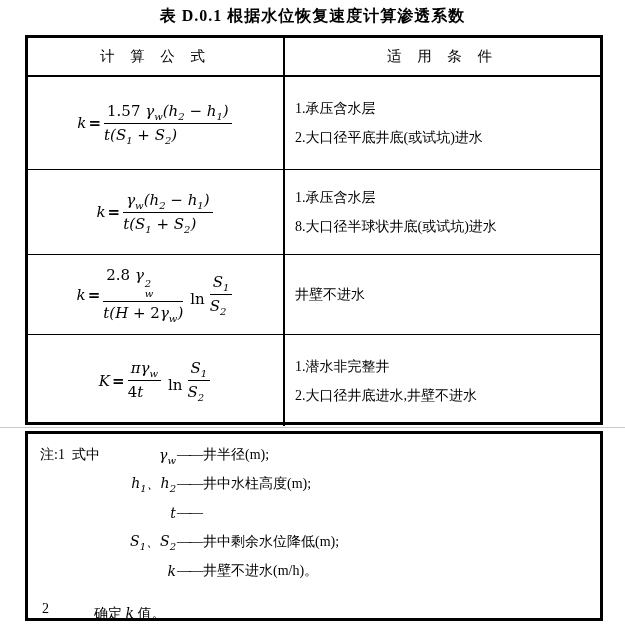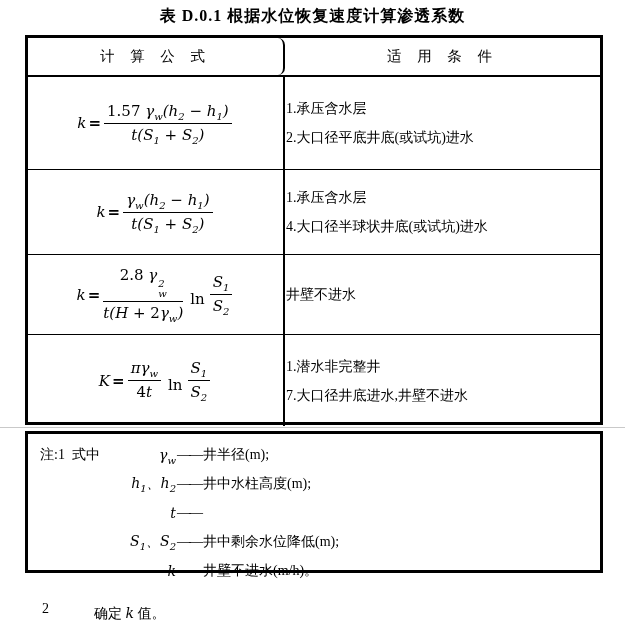--- a/index.html
+++ b/index.html
@@ -13,46 +13,46 @@
     position:absolute;top:6px;left:0;width:625px;text-align:center;
     font-size:16px;font-weight:bold;letter-spacing:1px;
   }
   .scan-line{position:absolute;top:427px;left:0;width:625px;height:1px;background:#c9c9c9;}
   .tbl{
     position:absolute;left:25px;top:35px;width:578px;height:390px;
     box-sizing:border-box;border:3px solid #000;
     display:flex;flex-direction:column;
   }
   .thead{display:flex;height:37px;border-bottom:2px solid #000;flex:none;}
-  .th{display:flex;align-items:center;justify-content:center;font-size:14.5px;letter-spacing:6px;border-radius:7px;}
+  .th{display:flex;align-items:center;justify-content:center;font-size:14.5px;letter-spacing:6px;}
   .th.left{width:255px;border-right:2px solid #000;flex:none;}
   .th.right{flex:1;}
   .trow{display:flex;flex:none;}
   .trow + .trow{border-top:1.5px solid #000;}
   .r1{height:92px;}.r2{height:84px;}.r3{height:79px;}.r4{height:91px;}
   .td-f{
     width:255px;flex:none;border-right:2px solid #000;
     display:flex;align-items:center;justify-content:center;
   }
-  .td-c{flex:1;display:flex;flex-direction:column;justify-content:center;padding-left:1px;}
+  .td-c{flex:1;display:flex;flex-direction:column;justify-content:center;padding-left:10px;}
   .cond-line{font-size:14px;line-height:29px;}
   .formula{
     font-family:"DejaVu Serif","Liberation Serif",serif;
     font-style:italic;font-size:15px;display:flex;align-items:center;
   }
   .formula sub{font-size:10px;line-height:0;}
   .eq{font-style:normal;font-weight:bold;margin:0 1px 0 2px;}
-  .frac{display:inline-block;text-align:center;margin:0 2px;}
+  .frac{display:inline-block;margin:0 2px;}
   .frac .num{display:block;border-bottom:1.5px solid #000;padding:0 3px 2px 3px;line-height:1.25;}
   .frac .den{display:block;padding-top:2px;line-height:1.25;}
   .up{font-style:normal;}
   .ss{display:inline-flex;flex-direction:column;align-items:flex-start;font-size:10px;line-height:1;vertical-align:-7px;margin-left:1px;}
   .ln{font-style:normal;margin:8px 3px 0 5px;}
   .notes{
-    position:absolute;left:25px;top:431px;width:578px;height:142px;
+    position:absolute;left:25px;top:431px;width:578px;height:190px;
     box-sizing:border-box;border:3px solid #000;
     padding:6px 24px 0 6px;font-size:14px;
   }
   .note-line{display:flex;align-items:center;height:29px;position:relative;}
   .note-prefix{position:absolute;left:6px;white-space:pre;}
   .note-var{
     width:142px;flex:none;text-align:right;font-style:italic;
     font-family:"DejaVu Serif","Liberation Serif",serif;
   }
   .note-var sub{font-size:10px;line-height:0;}
@@ -100,21 +100,21 @@
           <span>k</span>
             <span class="eq">=</span>
             <span class="frac">
               <span class="num">γ<sub>w</sub>(h<sub>2</sub> − h<sub>1</sub>)</span>
               <span class="den">t(S<sub>1</sub> + S<sub>2</sub>)</span>
             </span>
         </span>
       </div>
       <div class="td-c">
         <div class="cond-line">1.承压含水层</div>
-        <div class="cond-line">4.大口径半球状井底(或试坑)进水</div>
+        <div class="cond-line">8.大口径半球状井底(或试坑)进水</div>
       </div>
     </div>
 
     <div class="trow r3">
       <div class="td-f">
         <span class="formula">
           <span>k</span>
             <span class="eq">=</span>
             <span class="frac">
               <span class="num"><span class="up">2.8 </span>γ<span class="ss">
@@ -146,21 +146,21 @@
             </span>
             <span class="ln">ln</span>
             <span class="frac">
               <span class="num">S<sub>1</sub></span>
               <span class="den">S<sub>2</sub></span>
             </span>
         </span>
       </div>
       <div class="td-c">
         <div class="cond-line">1.潜水非完整井</div>
-        <div class="cond-line">7.大口径井底进水,井壁不进水</div>
+        <div class="cond-line">2.大口径井底进水,井壁不进水</div>
       </div>
     </div>
 
   </div>
 
   <div class="scan-line"></div>
 
   <div class="notes">
 
     <div class="note-line">

